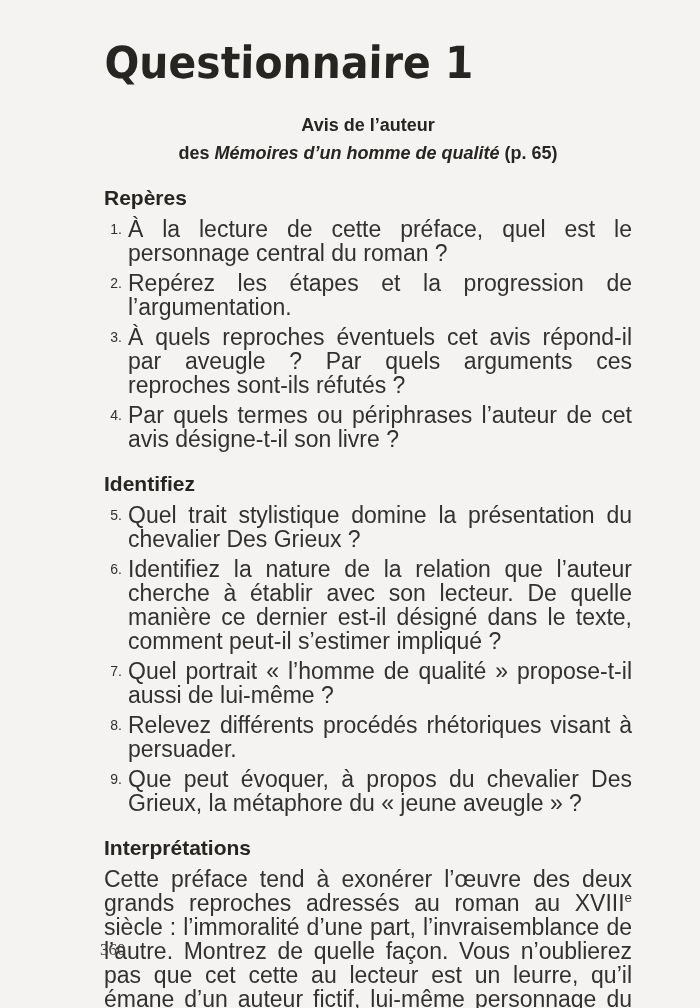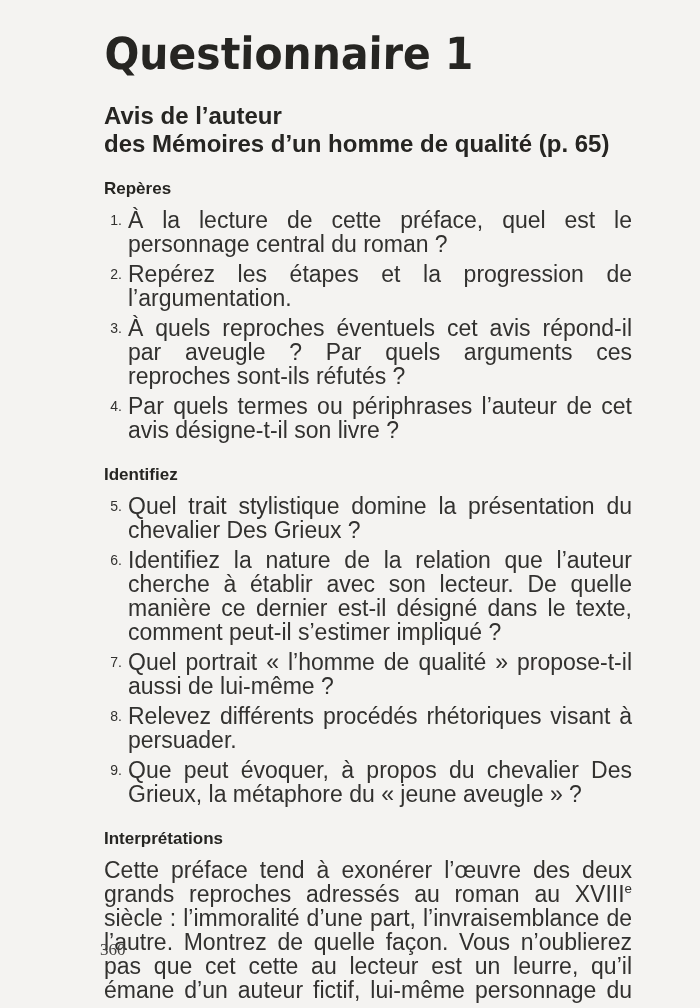--- a/index.html
+++ b/index.html
@@ -13,45 +13,46 @@
     width:700px;height:1008px;
     background:var(--bg);
     font-family:"Liberation Sans", sans-serif;
     color:var(--text);
     overflow:hidden;
     position:relative;
   }
   .page{
     box-sizing:border-box;
     width:700px;height:1008px;
-    padding:28px 68px 0 104px;
+    padding:37px 68px 0 104px;
     position:relative;
   }
   .title{
     font-family:"DejaVu Sans", sans-serif;
     font-weight:700;
     font-size:41px;
     line-height:56px;
     letter-spacing:0px;
     color:var(--heading);
     margin:0;
     transform:scaleY(1.08) skewX(-1deg);
     transform-origin:left bottom;
     white-space:nowrap;
   }
   .subtitle{
+    text-align:center;
     font-weight:700;
-    font-size:24px;
+    font-size:18px;
     line-height:28px;
     color:var(--heading);
     margin-top:18px;
   }
-  .subtitle .it{}
+  .subtitle .it{font-style:italic;}
   section h2{
-    font-size:17px;
+    font-size:21px;
     line-height:25px;
     font-weight:700;
     color:var(--heading);
     margin:20px 0 7px 0;
   }
   section.first h2{margin-top:18px;}
   .question{
     display:flex;
     margin:0 0 6px 0;
   }

